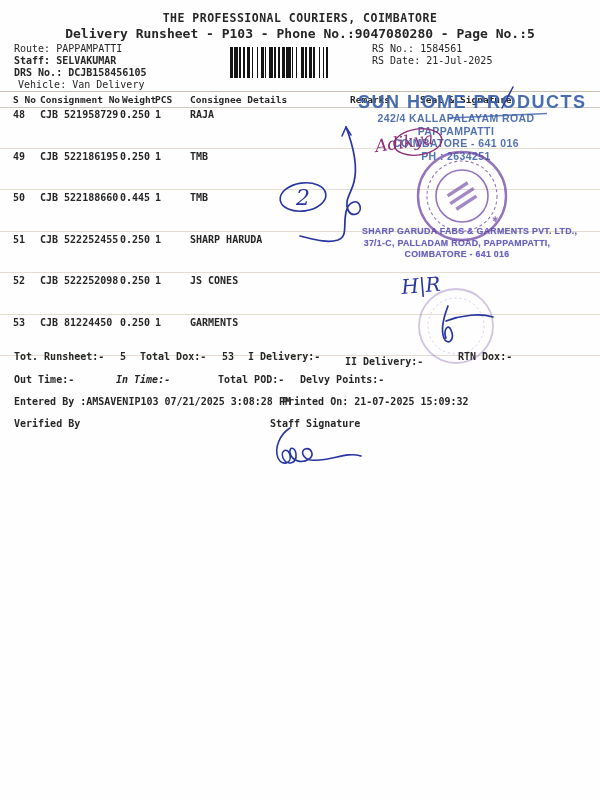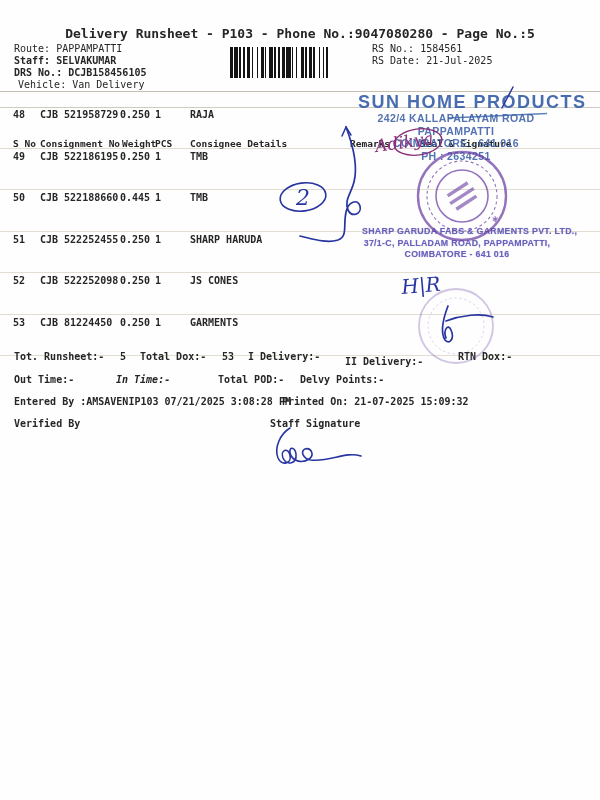--- a/index.html
+++ b/index.html
@@ -15,21 +15,21 @@
   .m-drs{top:67px;left:14px;font-weight:bold;}
   .m-vehicle{top:79px;left:18px;}
   .m-rsno{top:43px;left:372px;}
   .m-rsdate{top:55px;left:372px;}
   
   .barcode{top:47px;left:230px;width:126px;height:31px;display:flex;align-items:stretch;overflow:hidden;}
   .barcode .b{height:100%;}
   
   .thead{top:91px;left:0;width:600px;height:15px;
          border-top:1px solid rgba(150,140,115,.55);border-bottom:1px solid rgba(150,140,115,.45);}
-  .thead span{position:absolute;top:2px;font-size:9.5px;font-weight:bold;margin-top:44px;}
+  .thead span{position:absolute;top:2px;font-size:9.5px;font-weight:bold;}
   .h0{left:13px;} .h1{left:40px;} .h2{left:122px;} .h3{left:155px;} .h4{left:190px;} .h5{left:350px;} .h6{left:420px;}
   .tbody{top:107px;left:0;width:600px;}
   .trow{position:relative;height:40.5px;border-bottom:1px solid rgba(190,175,148,.42);}
   .trow span{position:absolute;top:2px;font-size:10px;font-weight:bold;}
   .c0{left:13px;} .c1{left:40px;} .c2{left:120px;} .c3{left:155px;} .c4{left:190px;}
   
   .sum{font-size:10px;font-weight:bold;}
   .s-tot{top:351px;left:14px;} .s-totv{top:351px;left:120px;}
   .s-dox{top:351px;left:140px;} .s-doxv{top:351px;left:222px;}
   .s-idel{top:351px;left:248px;} .s-iidel{top:356px;left:345px;} .s-rtn{top:351px;left:458px;}
@@ -44,20 +44,21 @@
   .stamp-sun .ad{font-size:10.5px;font-weight:bold;color:#4668ac;line-height:12.5px;letter-spacing:.4px;}
   .stamp-sharp{top:226px;left:362px;width:190px;text-align:center;color:#5148b2;opacity:.85;
                font-family:"Liberation Sans",sans-serif;font-size:8.8px;font-weight:bold;
                line-height:11.5px;letter-spacing:.3px;text-shadow:0 0 1px rgba(81,72,178,.55);}
 </style>
 </head>
 <body>
 
 <div class="page">
 
+  <div class="abs title1">THE PROFESSIONAL COURIERS, COIMBATORE</div>
   <div class="abs title2">Delivery Runsheet - P103 - Phone No.:9047080280 - Page No.:5</div>
 
   <div class="abs meta m-route">Route: PAPPAMPATTI</div>
   <div class="abs meta m-staff">Staff: SELVAKUMAR</div>
   <div class="abs meta m-drs">DRS No.: DCJB158456105</div>
   <div class="abs meta m-vehicle">Vehicle: Van Delivery</div>
   <div class="abs meta m-rsno">RS No.: 1584561</div>
   <div class="abs meta m-rsdate">RS Date: 21-Jul-2025</div>
 
   <div class="abs barcode" id="barcode">

